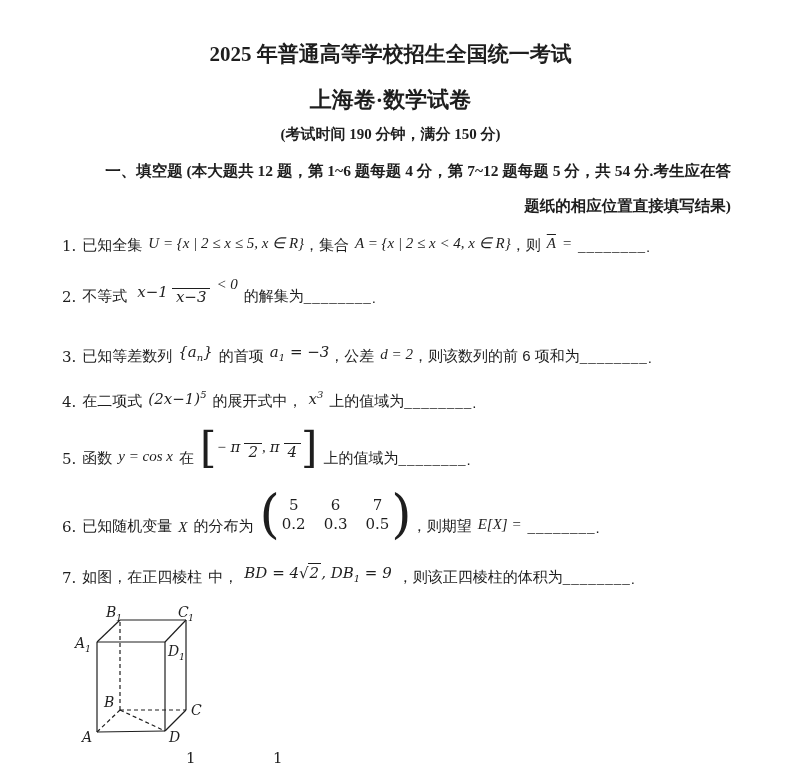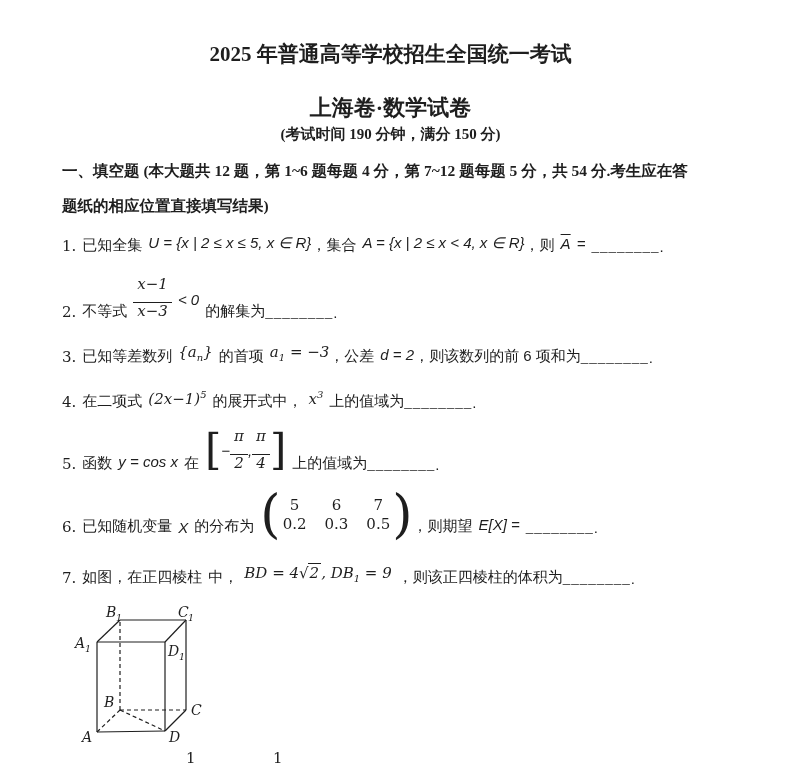--- a/index.html
+++ b/index.html
@@ -3,37 +3,37 @@
 <meta charset="utf-8">
 <style>
   html,body{margin:0;padding:0;}
   body{width:797px;height:764px;overflow:hidden;background:#ffffff;
        font-family:"Liberation Serif",serif;color:#1e1e1e;}
   .page{position:relative;width:781px;height:764px;background:#fff;}
 
   .title{position:absolute;left:0;right:0;top:40px;text-align:center;
          font-size:21px;font-weight:bold;}
   .subtitle{position:absolute;left:0;right:0;top:85px;text-align:center;
-         font-size:22px;font-weight:bold;margin-top:8px;}
+         font-size:22px;font-weight:bold;}
   .examinfo{position:absolute;left:0;right:0;top:125px;text-align:center;
          font-size:15px;font-weight:bold;}
-  .secline{position:absolute;left:62px;right:50px;font-size:15.5px;font-weight:bold;}
+  .secline{position:absolute;left:62px;right:50px;font-size:15.5px;font-weight:bold;text-align:right;}
 
   .q{position:absolute;left:62px;display:flex;align-items:flex-end;
      font-size:15px;white-space:pre;}
   .qn{font-family:"DejaVu Serif",serif;}
   .zh{font-family:Liberation Sans, sans-serif;}
-  .m{font-family:Liberation Sans, sans-serif;font-style:italic;text-align:center;}
+  .m{font-family:Liberation Serif, serif;font-style:italic;text-align:center;}
   .mrun{display:inline-block;font-family:"DejaVu Serif",serif;font-style:italic;text-align:center;}
   .mrun sub{font-size:10px;font-style:italic;}
   .mrun sup{font-size:10px;font-style:italic;}
   .sp{margin-left:6px;}
   .up{margin-bottom:3px;}
   .mid{margin-bottom:13px;}
-  .frac{display:inline-flex;flex-direction:column;align-items:center;
+  .frac{display:inline-flex;flex-direction:row;align-items:center;
         line-height:1.15;font-family:"DejaVu Serif",serif;font-style:italic;}
   .fn,.fd{padding:0 4px;text-align:center;}
   .fd{border-top:1.3px solid #1e1e1e;margin-top:9px;}
   .blank{letter-spacing:1px;}
   .brkt{display:inline-flex;align-items:center;}
   .bigbr{font-size:42px;line-height:0.95;font-style:normal;
          font-family:"DejaVu Serif",serif;font-weight:400;}
   .mat{display:inline-flex;align-items:center;}
   .bigparen{font-size:52px;line-height:0.85;font-style:normal;
             font-family:"DejaVu Serif",serif;font-weight:400;}

